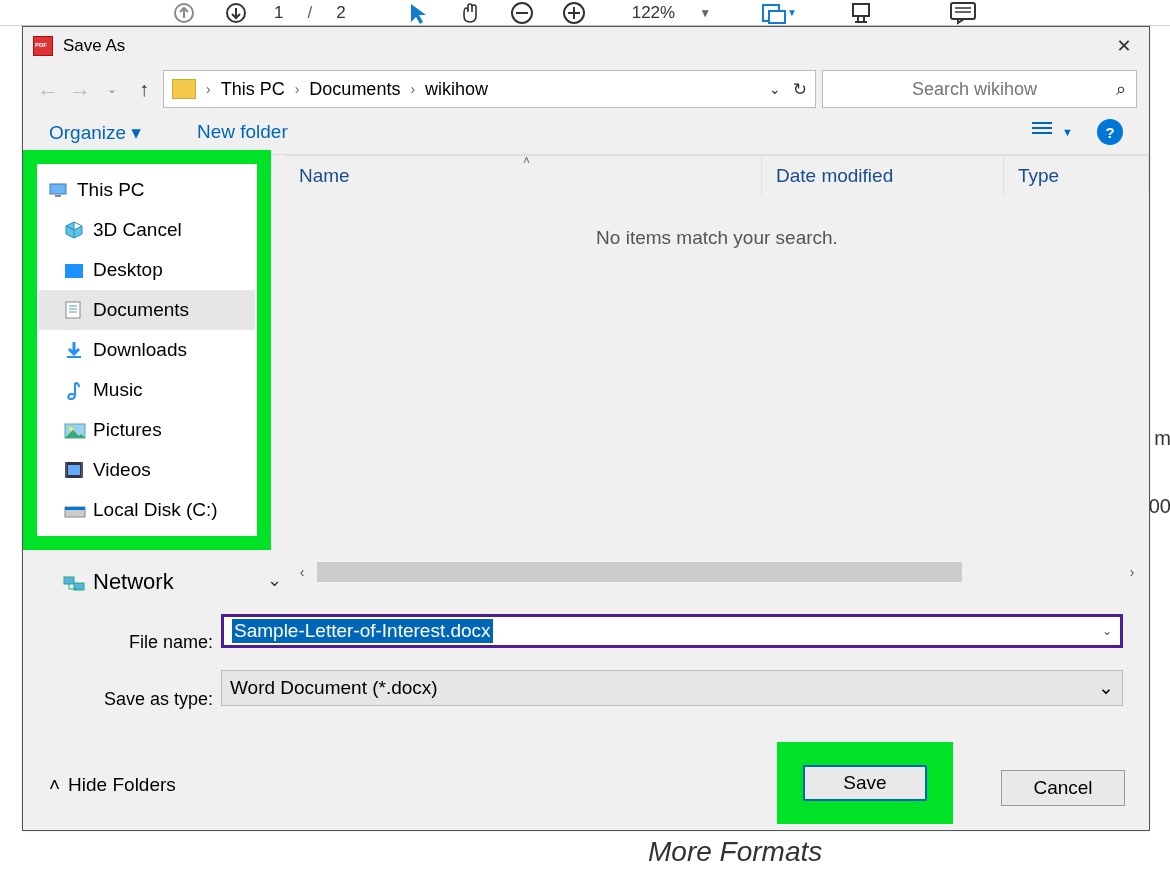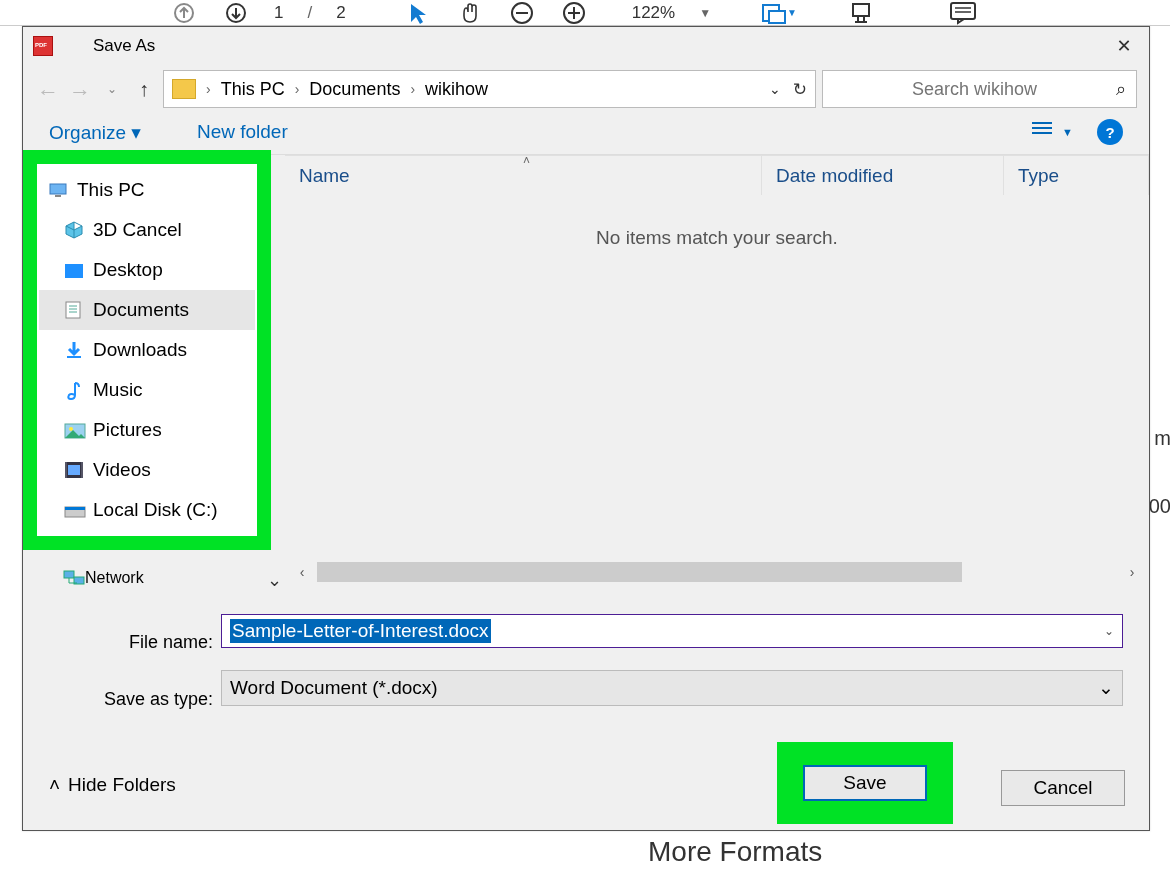--- a/index.html
+++ b/index.html
@@ -6,21 +6,21 @@
   html, body { margin:0; padding:0; background:#fff; font-family:"Segoe UI", Arial, sans-serif; font-size:16px; color:#000; }
   .canvas { position:relative; width:1170px; height:873px; overflow:hidden; background:#fff; }
 
   
   .acro-bar { position:absolute; top:0; left:0; right:0; height:26px; background:#fff; border-bottom:1px solid #ccc; display:flex; align-items:center; gap:24px; padding-left:170px; font-size:17px; color:#333; }
   .acro-sep { color:#666; }
   .acro-icon { width:28px; height:24px; display:flex; justify-content:center; align-items:center; }
 
   
   .dialog { position:absolute; left:22px; top:26px; width:1128px; height:805px; background:#f0f0f0; border:1px solid #555; box-shadow:0 0 2px rgba(0,0,0,.15); }
-  .titlebar { height:37px; display:flex; align-items:center; padding:0 0 0 10px; background:#f0f0f0;gap:30px; }
+  .titlebar { height:37px; display:flex; align-items:center; padding:0 0 0 10px; background:#f0f0f0; }
   .titlebar .pdfico { width:20px; height:20px; margin-right:10px; background:#d33; border:1px solid #a11; position:relative; }
   .titlebar .pdfico::before { content:"PDF"; position:absolute; font-size:6px; color:#fff; left:1px; top:5px; font-weight:bold;}
   .titlebar .title { font-size:17px; color:#000; }
   .titlebar .closex { margin-left:auto; width:50px; height:37px; display:flex; align-items:center; justify-content:center; font-size:18px; color:#333; font-family:Arial; }
 
   .navrow { height:42px; margin:4px 12px 0 12px; display:flex; align-items:center; gap:6px; }
   .arrow { width:26px; text-align:center; font-size:22px; color:#bbb; }
   .uparrow { width:26px; text-align:center; font-size:20px; color:#333; }
   .pathbox { flex:1; height:38px; background:#fff; border:1px solid #bbb; display:flex; align-items:center; gap:10px; padding:0 8px 0 4px; font-size:18px; }
   .pathbox .foldericon { width:24px; height:20px; background:#f4c84a; border:1px solid #d4a82a; margin-left:4px; }
@@ -41,53 +41,53 @@
 
   
   .body { display:flex; height:430px; border-top:1px solid #ddd;}
   .treewrap { width:262px; position:relative; }
   .hi { position:absolute; left:0; top:-5px; width:248px; height:400px; background:#00E225; padding:14px; }
   .tree { background:#fff; height:100%; padding:6px 2px; font-size:19px; }
   .tree .trow { height:40px; display:flex; align-items:center; gap:8px; padding-left:10px; white-space:nowrap; }
   .tree .trow.sub { padding-left:26px; }
   .tree .trow.sel { background:#e6e6e6; }
   .ico { width:20px; height:18px; display:inline-block; }
-  .netrow { position:absolute; left:40px; top:414px; display:flex; align-items:center; gap:2px; font-size:16px; }
+  .netrow { position:absolute; left:40px; top:414px; display:flex; align-items:center; gap:10px; font-size:22px; }
   .colchev { position:absolute; left:244px; top:414px; font-size:18px; color:#333; }
 
   .listpanel { flex:1; background:#f0f0f0; display:flex; flex-direction:column; }
   .listhead { height:40px; display:flex; border-top:1px solid #e0e0e0; background:#f0f0f0; font-size:19px; color:#1a4e8a; }
   .listhead div { border-right:1px solid #e0e0e0; display:flex; align-items:center; padding-left:14px; }
   .lh-name { flex:1; position:relative;}
   .lh-name .sortmark { position:absolute; left:50%; top:-2px; font-size:12px; color:#666;}
   .lh-date { width:242px; }
   .lh-type { width:145px; border-right:none;}
   .emptymsg { flex:1; display:flex; justify-content:center; padding-top:32px; font-size:19px; color:#555; }
   .hscroll { height:24px; background:#f0f0f0; display:flex; align-items:center; padding:0 6px;}
   .hscroll .arrowbtn{ width:22px; height:22px; display:flex; align-items:center; justify-content:center; font-size:14px; color:#555;}
   .hscroll .thumb { flex:1; height:20px; background:#ccc; margin:0 4px; }
   .hscroll .rest { width:155px; }
 
   
   .formrow { display:flex; align-items:center; padding:6px 26px; }
   .formrow .lbl { width:172px; text-align:right; padding-right:8px; font-size:18px;margin-top:24px; }
-  .fname { height:34px; flex:1; border:1px solid #4c1d95; background:#fff; padding:0 8px; display:flex; align-items:center; justify-content:space-between;}
+  .fname { height:34px; flex:1; border:3px solid #4c1d95; background:#fff; padding:0 8px; display:flex; align-items:center; justify-content:space-between;}
   .fname .seltext { background:#0067b8; color:#fff; padding:1px 2px; font-size:19px; }
   .fname .dd { font-size:12px; color:#555;}
   .stype { height:36px; flex:1; border:1px solid #bbb; background:#e6e6e6; display:flex; align-items:center; justify-content:space-between; padding:0 8px; font-size:19px;}
 
   .footer { position:absolute; bottom:0; left:0; right:0; height:90px; display:flex; align-items:center; padding:0 26px; }
   .hidefolders { font-size:19px; display:flex; align-items:center; gap:8px; }
 
   .savehi { position:absolute; right:196px; bottom:6px; width:176px; height:82px; background:#00E225; display:flex; align-items:center; justify-content:center; }
   .btn { width:124px; height:36px; border:1px solid #999; background:#e9e9e9; font-size:19px; display:flex; align-items:center; justify-content:center; }
   .btn.primary { border:2px solid #0067b8; background:#e9e9e9; }
   .cancelwrap { position:absolute; right:24px; bottom:24px;margin-top:8px; }
 
-  .moreformats { position:absolute; left:648px; top:836px; font-size:28px; color:#333; }
+  .moreformats { position:absolute; left:648px; top:836px; font-size:28px; color:#333;font-style:italic; }
   .edge-m { position:absolute; right:-1px; top:427px; font-size:20px; color:#333;}
   .edge-0 { position:absolute; right:-1px; top:495px; font-size:20px; color:#333;}
 
   svg{overflow:visible;}
 </style>
 </head>
 <body>
 <div class="canvas">
 
 <div class="acro-bar">

